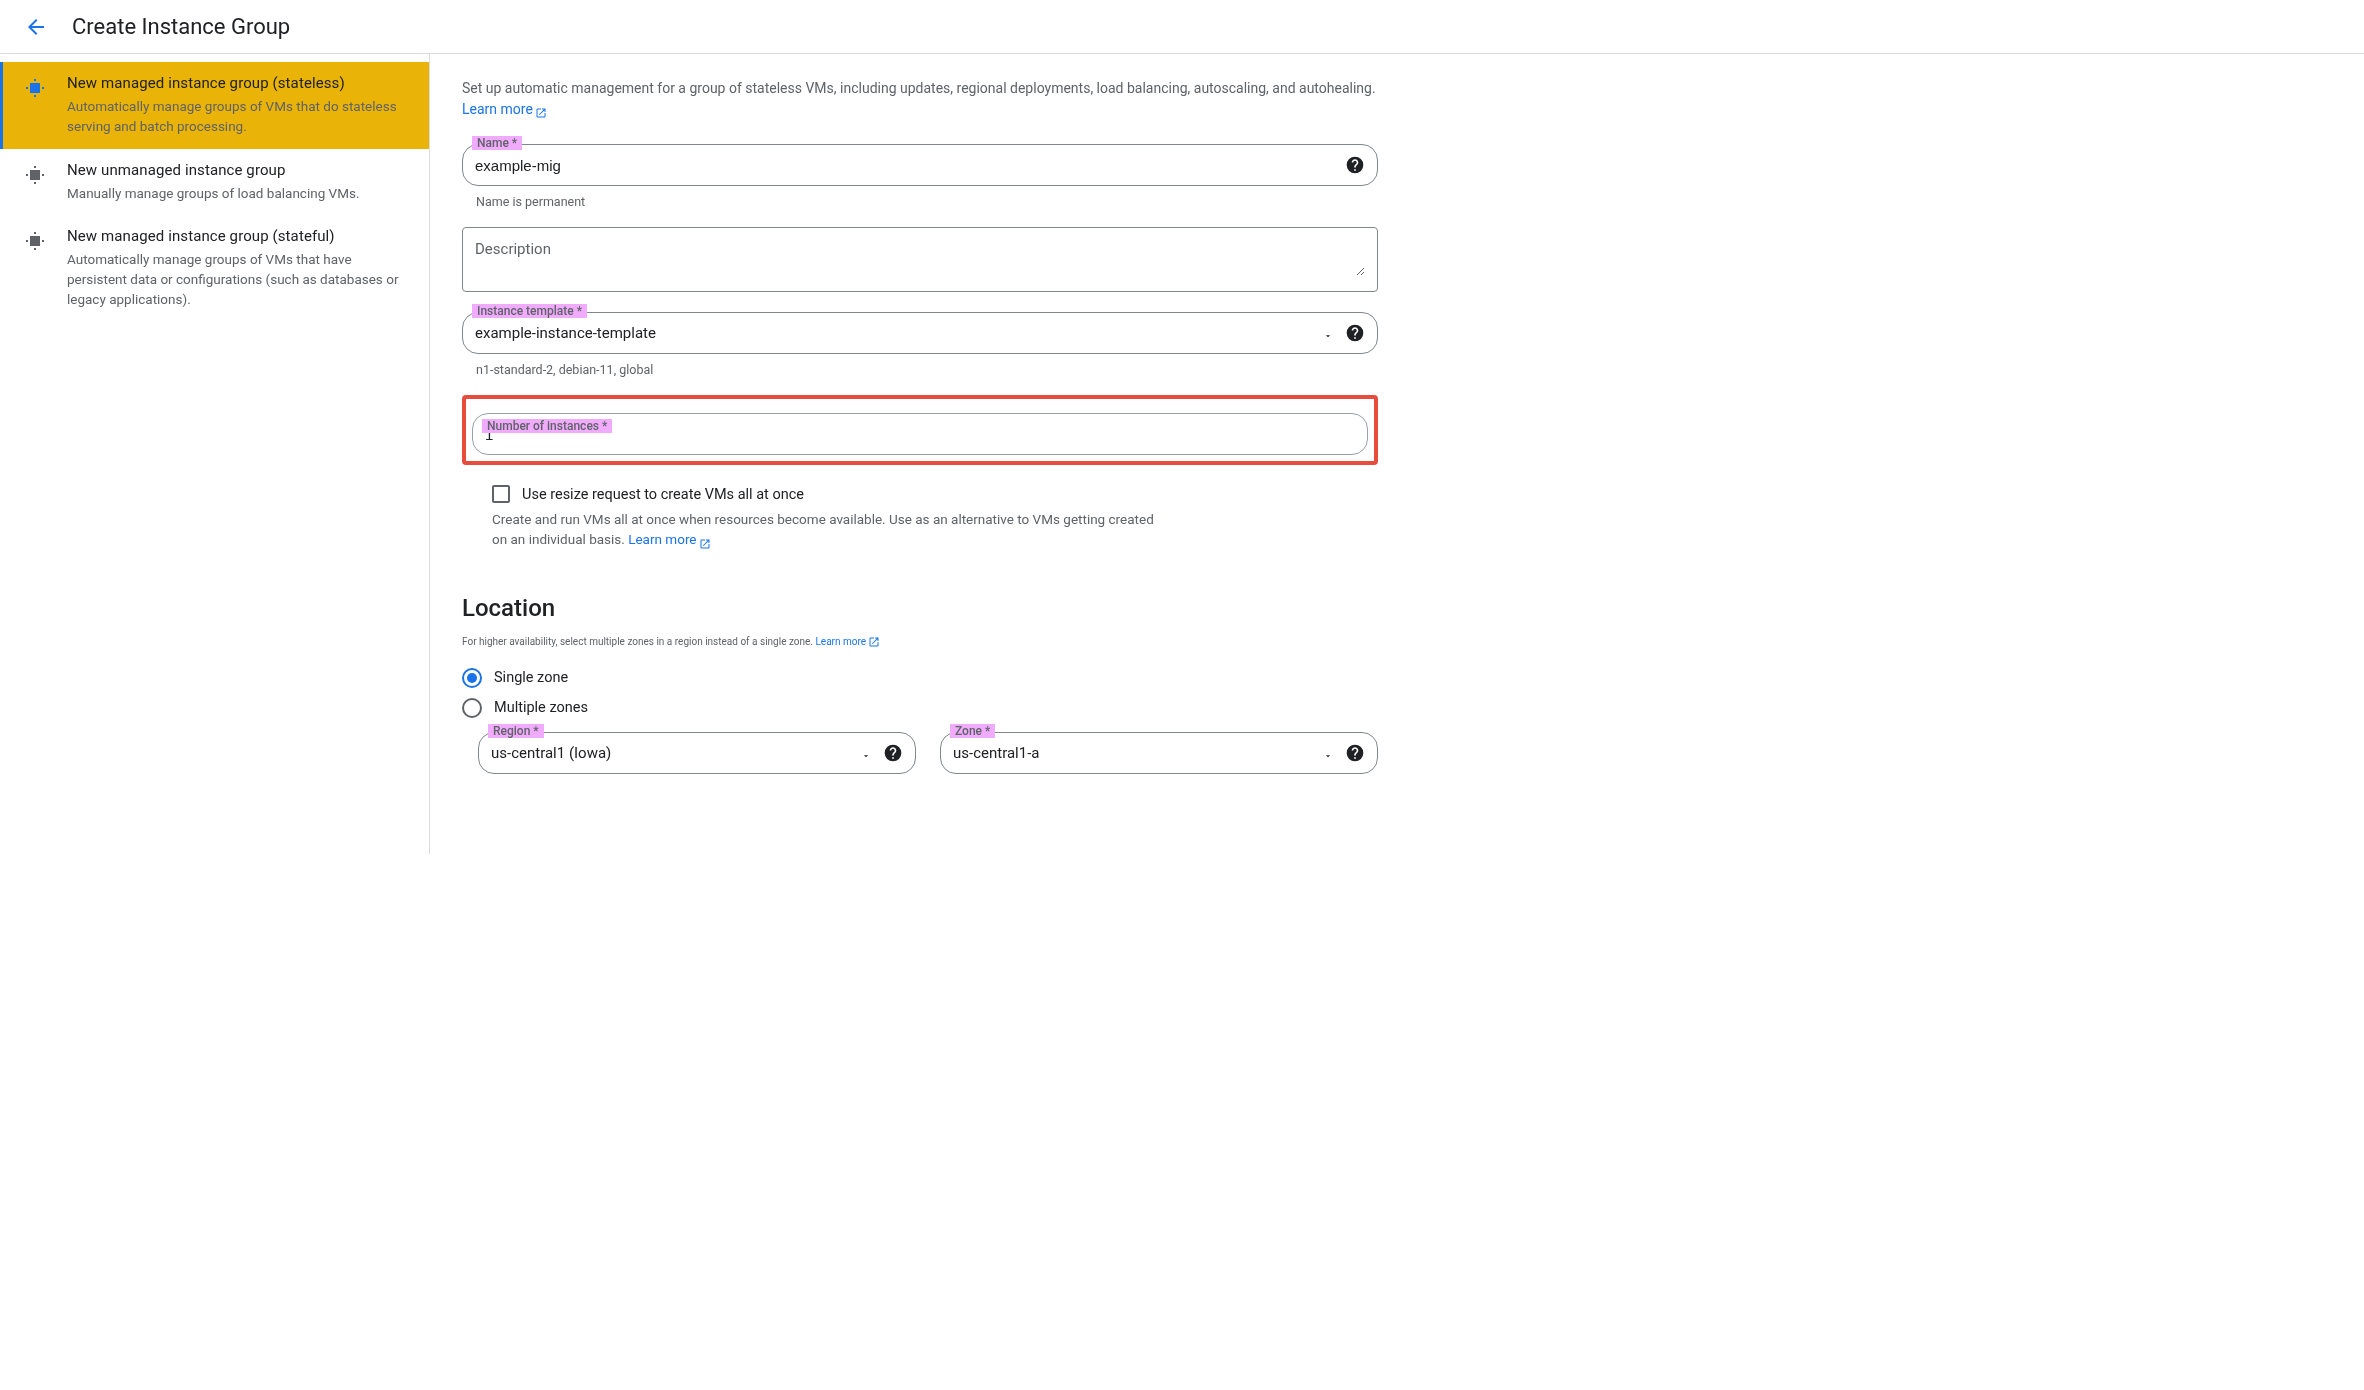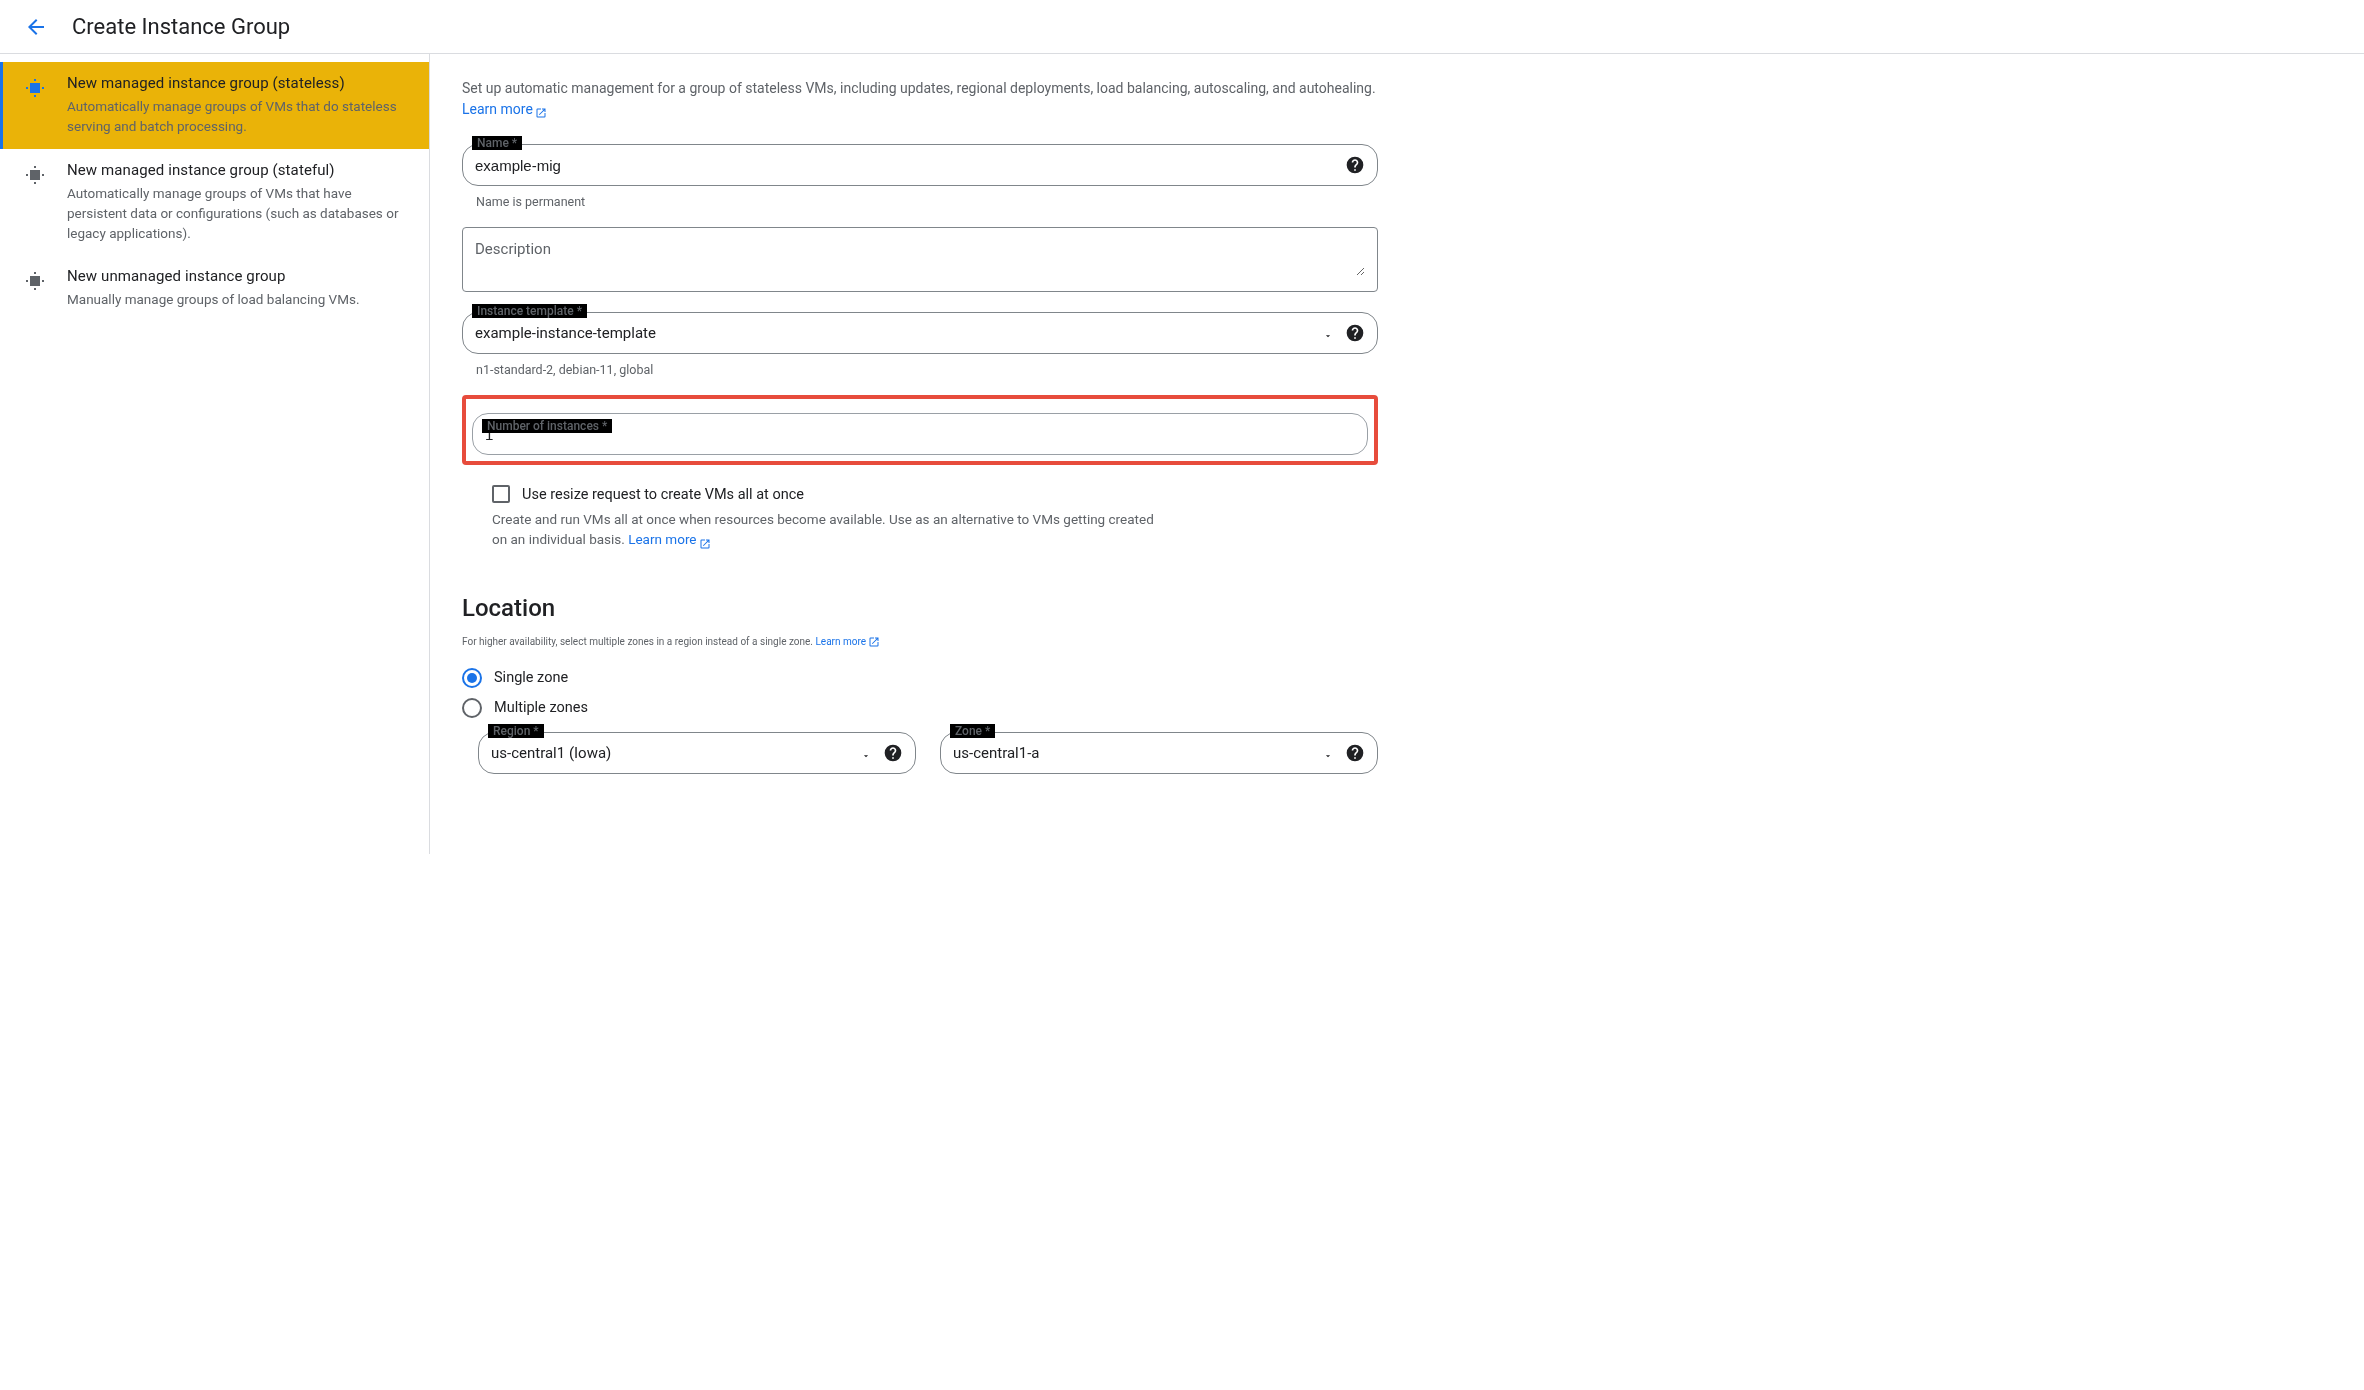--- a/index.html
+++ b/index.html
@@ -89,21 +89,21 @@
       width: 12px;
       height: 12px;
       margin-left: 2px;
       vertical-align: middle;
     }
     .field-group { position: relative; margin-bottom: 8px; }
     .field-label {
       position: absolute;
       top: -8px;
       left: 10px;
-      background: #000000;
+      background: #f0abfc;
       padding: 0 5px;
       font-size: 12px;
       color: #5f6368;
       font-weight: 500;
       z-index: 1;
     }
     .field-input-wrapper {
       display: flex;
       align-items: center;
       border: 1px solid #80868b;
@@ -258,33 +258,33 @@
         <div class="sidebar-desc">Automatically manage groups of VMs that do stateless serving and batch processing.</div>
       </div>
     </div>
     <div class="sidebar-item">
       <span class="sidebar-icon">
         <svg viewBox="0 0 24 24">
             <path d="M11 3h2v2h-2zM3 11h2v2H3zm16 0h2v2h-2zM11 19h2v2h-2zM7 7h10v10H7z"></path>
           </svg>
       </span>
       <div class="sidebar-text">
-        <div class="sidebar-title">New managed instance group (stateful)</div>
-        <div class="sidebar-desc">Automatically manage groups of VMs that have persistent data or configurations (such as databases or legacy applications).</div>
+        <div class="sidebar-title">New unmanaged instance group</div>
+        <div class="sidebar-desc">Manually manage groups of load balancing VMs.</div>
       </div>
     </div>
     <div class="sidebar-item">
       <span class="sidebar-icon">
         <svg viewBox="0 0 24 24">
             <path d="M11 3h2v2h-2zM3 11h2v2H3zm16 0h2v2h-2zM11 19h2v2h-2zM7 7h10v10H7z"></path>
           </svg>
       </span>
       <div class="sidebar-text">
-        <div class="sidebar-title">New unmanaged instance group</div>
-        <div class="sidebar-desc">Manually manage groups of load balancing VMs.</div>
+        <div class="sidebar-title">New managed instance group (stateful)</div>
+        <div class="sidebar-desc">Automatically manage groups of VMs that have persistent data or configurations (such as databases or legacy applications).</div>
       </div>
     </div>
   </div>
 
   <div class="main">
     <p class="intro">
       <span>Set up automatic management for a group of stateless VMs, including updates, regional deployments, load balancing, autoscaling, and autohealing. </span>
       <a class="link"><span>Learn more</span><span class="ext-icon"><svg viewBox="0 0 24 24" fill="#1a73e8">
               <path d="M19 19H5V5h7V3H5a2 2 0 00-2 2v14a2 2 0 002 2h14a2 2 0 002-2v-7h-2v7zM14 3v2h3.59l-9.83 9.83 1.41 1.41L19 6.41V10h2V3h-7z"></path>
             </svg></span></a>

